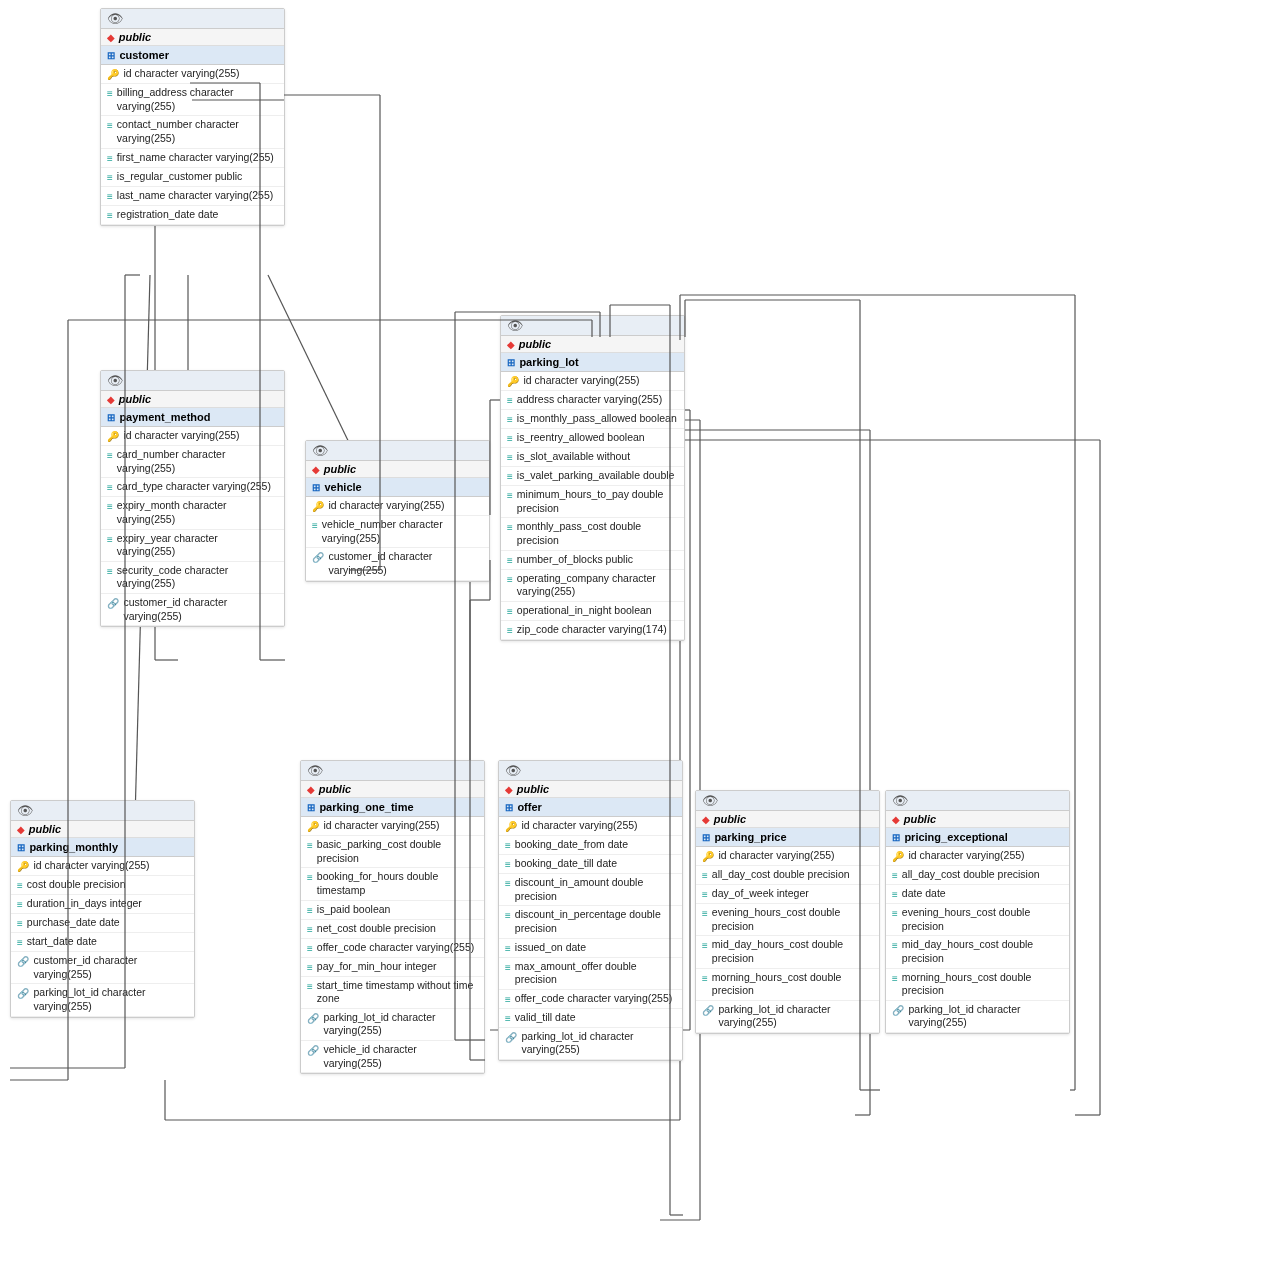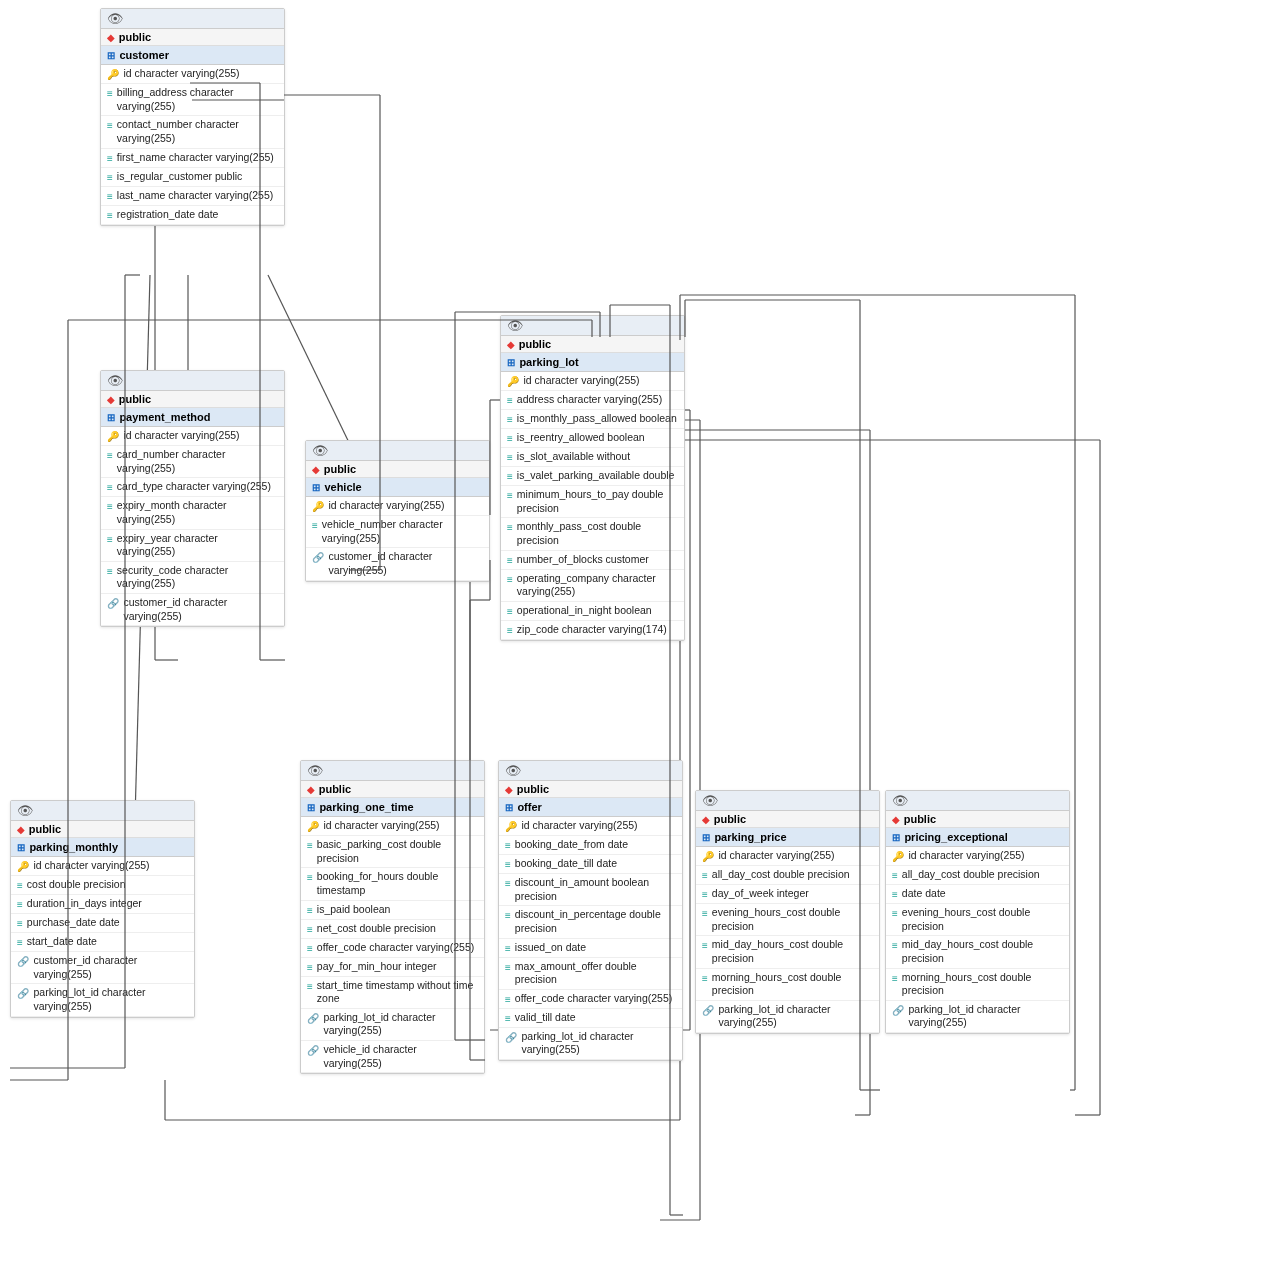--- a/index.html
+++ b/index.html
@@ -40,20 +40,21 @@
       gap: 4px;
       border-bottom: 1px solid #ddd;
     }
     .schema-icon {
       color: #e53935;
       font-size: 10px;
     }
     .schema-name {
       font-weight: bold;
       font-size: 11px;
+      font-style: italic;
     }
     .table-name-row {
       background: #dce8f5;
       padding: 3px 6px;
       display: flex;
       align-items: center;
       gap: 4px;
       border-bottom: 1px solid #ccc;
       font-weight: bold;
     }
@@ -289,21 +290,21 @@
     <div class="field-row">
       <span class="field-icon col-icon">≡</span>
       <span class="field-text">minimum_hours_to_pay double precision</span>
     </div>
     <div class="field-row">
       <span class="field-icon col-icon">≡</span>
       <span class="field-text">monthly_pass_cost double precision</span>
     </div>
     <div class="field-row">
       <span class="field-icon col-icon">≡</span>
-      <span class="field-text">number_of_blocks customer</span>
+      <span class="field-text">number_of_blocks public</span>
     </div>
     <div class="field-row">
       <span class="field-icon col-icon">≡</span>
       <span class="field-text">operating_company character varying(255)</span>
     </div>
     <div class="field-row">
       <span class="field-icon col-icon">≡</span>
       <span class="field-text">operational_in_night boolean</span>
     </div>
     <div class="field-row">
@@ -427,21 +428,21 @@
     <div class="field-row">
       <span class="field-icon col-icon">≡</span>
       <span class="field-text">booking_date_from date</span>
     </div>
     <div class="field-row">
       <span class="field-icon col-icon">≡</span>
       <span class="field-text">booking_date_till date</span>
     </div>
     <div class="field-row">
       <span class="field-icon col-icon">≡</span>
-      <span class="field-text">discount_in_amount boolean precision</span>
+      <span class="field-text">discount_in_amount double precision</span>
     </div>
     <div class="field-row">
       <span class="field-icon col-icon">≡</span>
       <span class="field-text">discount_in_percentage double precision</span>
     </div>
     <div class="field-row">
       <span class="field-icon col-icon">≡</span>
       <span class="field-text">issued_on date</span>
     </div>
     <div class="field-row">

